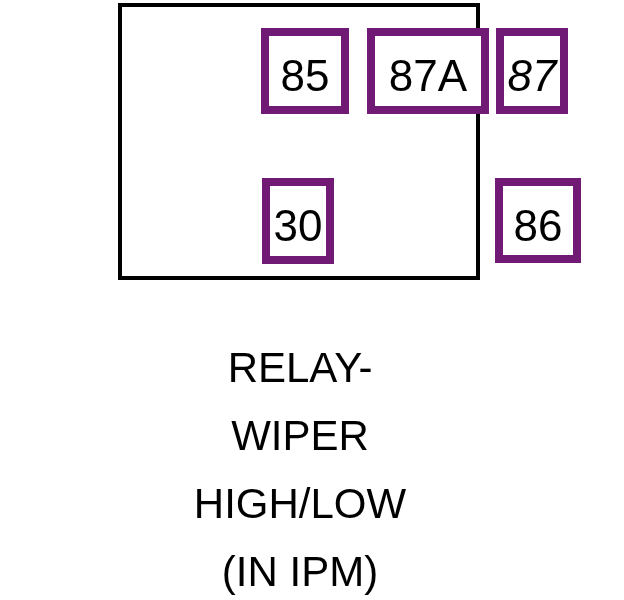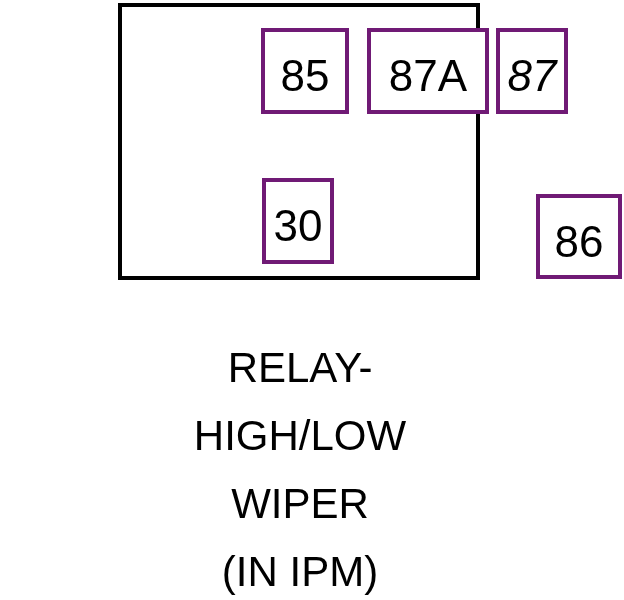--- a/index.html
+++ b/index.html
@@ -21,41 +21,41 @@
     left: 118px;
     top: 3px;
     width: 362px;
     height: 277px;
     border: 4px solid #000000;
     box-sizing: border-box;
     background: #ffffff;
   }
   .pin {
     position: absolute;
-    border: 4px solid #701a75;
+    border: 8px solid #701a75;
     box-sizing: border-box;
     background: #ffffff;
     display: flex;
     align-items: center;
     justify-content: center;
   }
   .pin-label {
     font-size: 44px;
     font-weight: 400;
     line-height: 1;
     padding-top: 10px; 
     letter-spacing: 0px;
     white-space: nowrap;
   }
   
   .pin-85  { left: 139px; top: 21px;  width: 88px;  height: 86px; }
   .pin-87a { left: 245px; top: 21px;  width: 122px; height: 86px; }
   .pin-87  { left: 374px; top: 21px;  width: 72px;  height: 86px; font-style: italic; }
   .pin-30  { left: 140px; top: 171px; width: 72px;  height: 86px; }
-  .pin-86  { left: 373px; top: 187px; width: 86px;  height: 85px; margin-left: 41px; }
+  .pin-86  { left: 373px; top: 171px; width: 86px;  height: 85px; }
 
   .caption {
     position: absolute;
     left: 118px;
     top: 334px;
     width: 364px;
     text-align: center;
   }
   .caption-line {
     font-size: 42px;
@@ -88,18 +88,18 @@
     </div>
 
     <div class="pin pin-86">
       <span class="pin-label">86</span>
     </div>
 
   </div>
 
   <div class="caption">
     <div class="caption-line">RELAY-</div>
+    <div class="caption-line">WIPER</div>
     <div class="caption-line">HIGH/LOW</div>
-    <div class="caption-line">WIPER</div>
     <div class="caption-line">(IN IPM)</div>
   </div>
 
 </div>
 
 </body></html>

